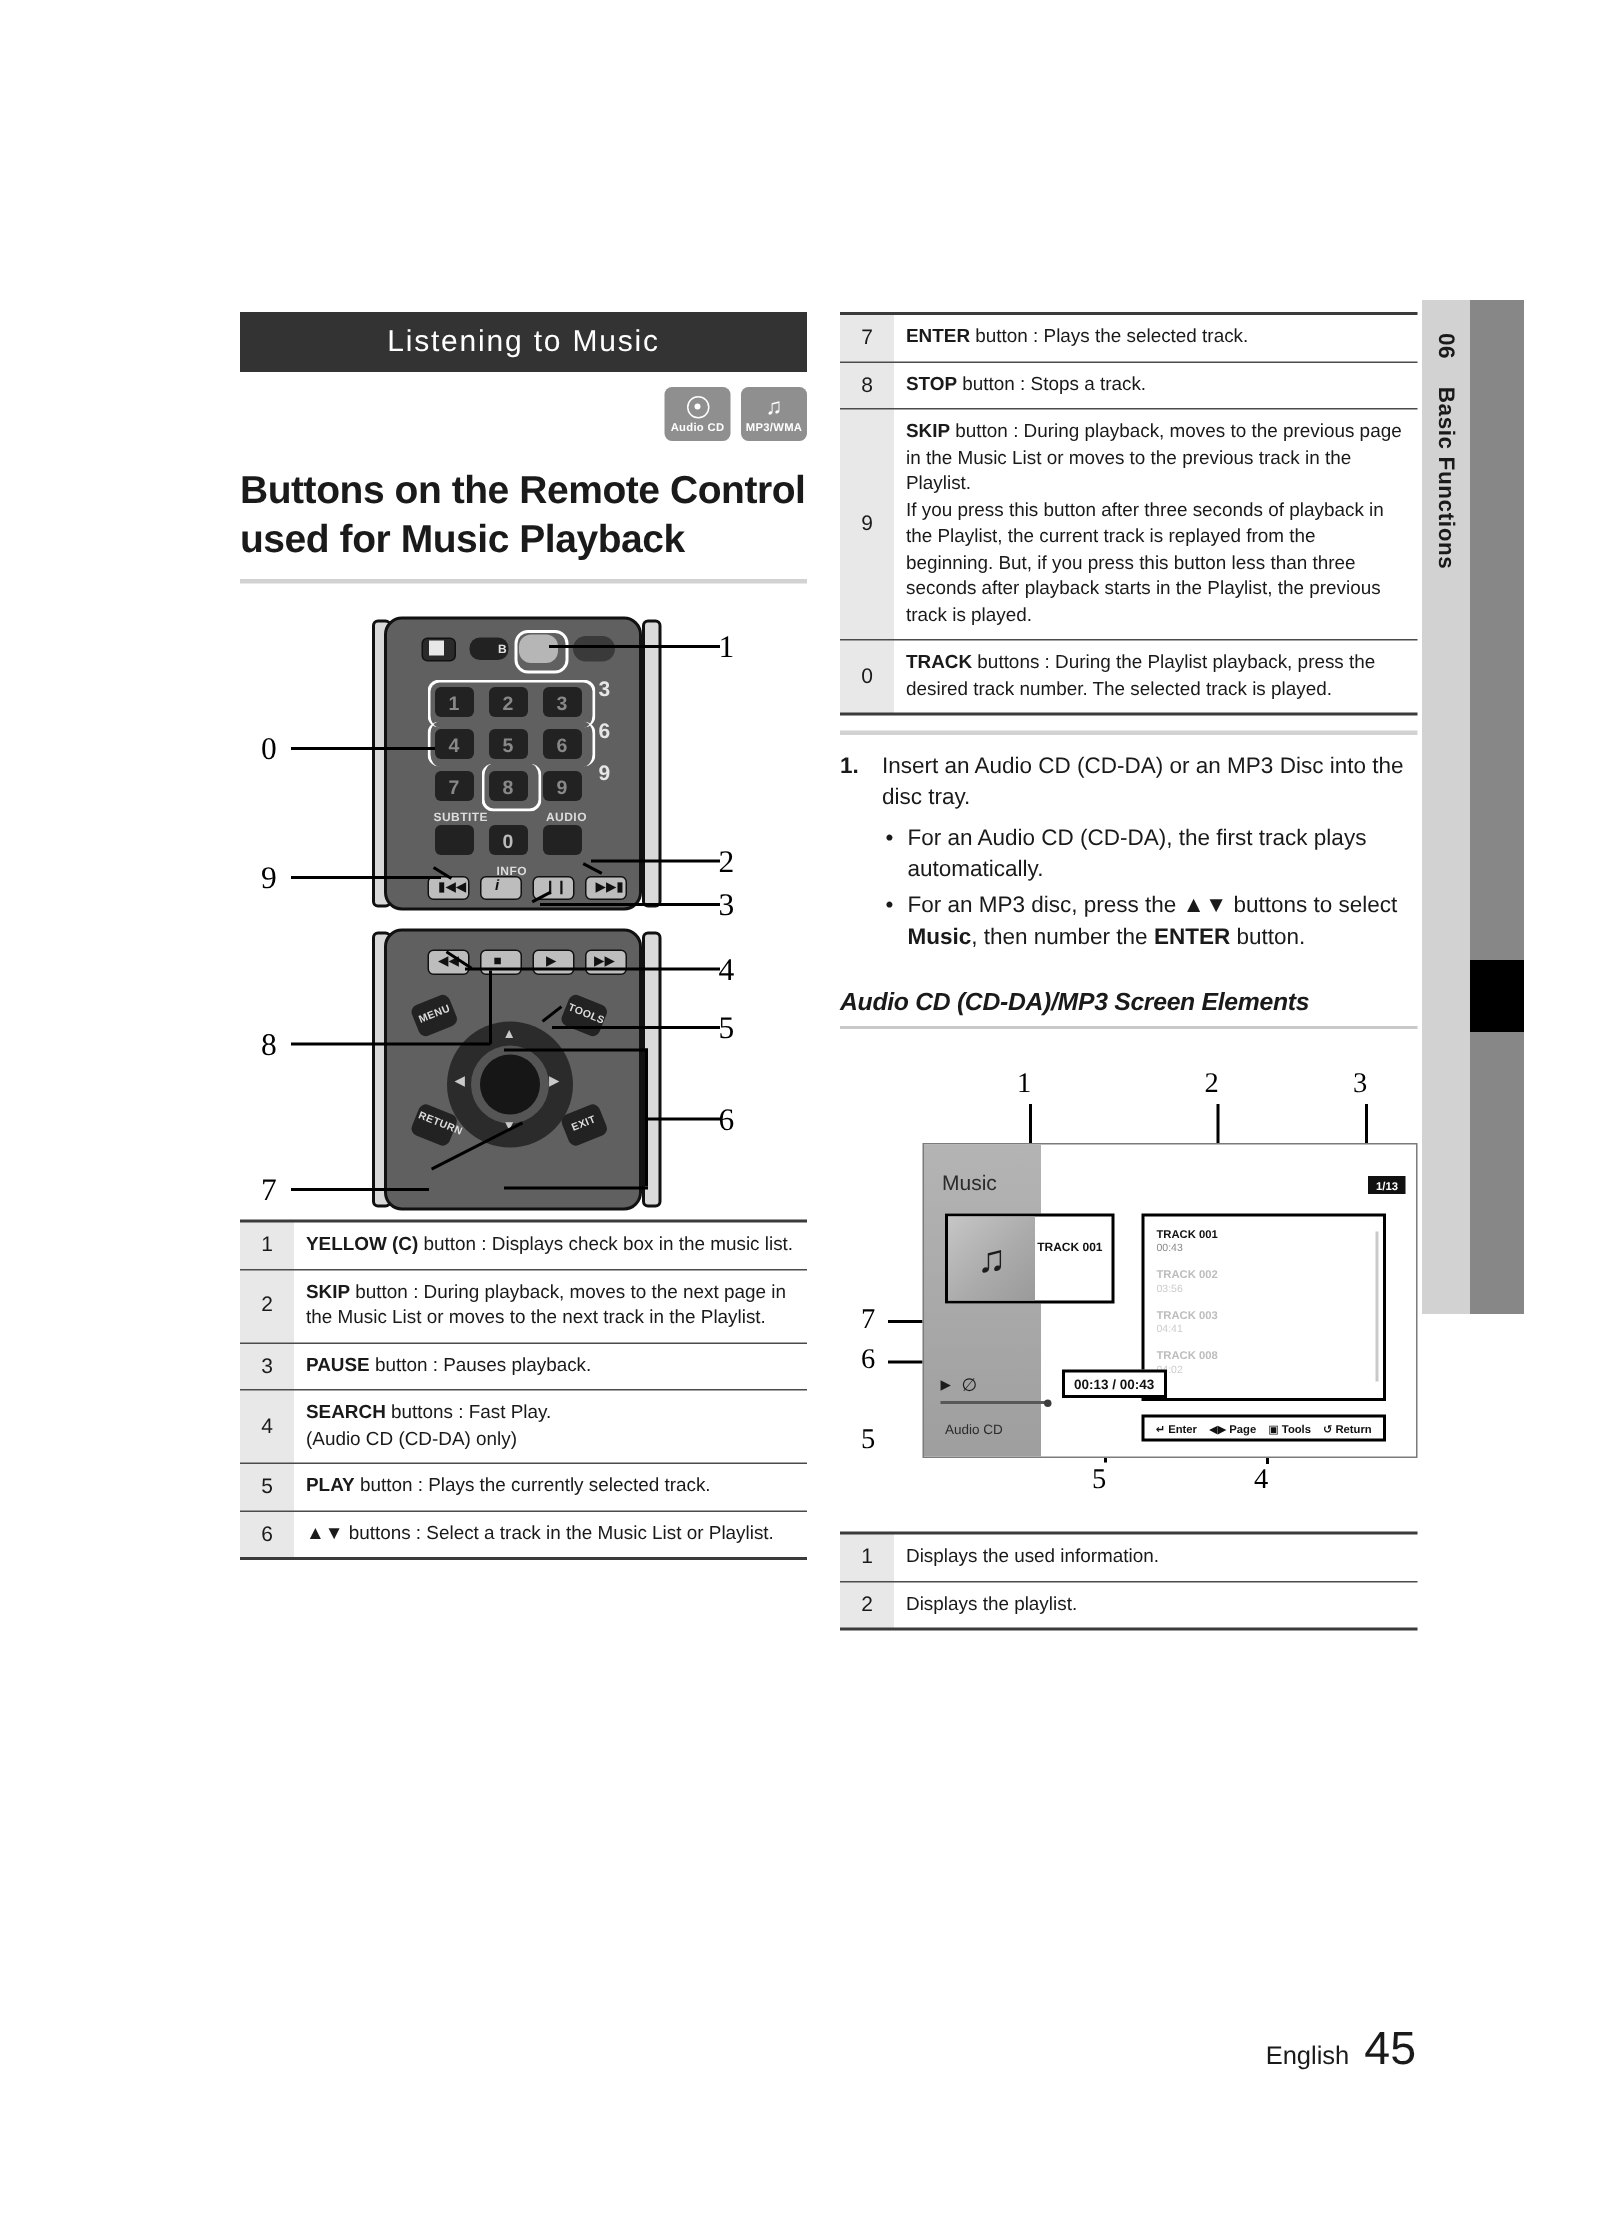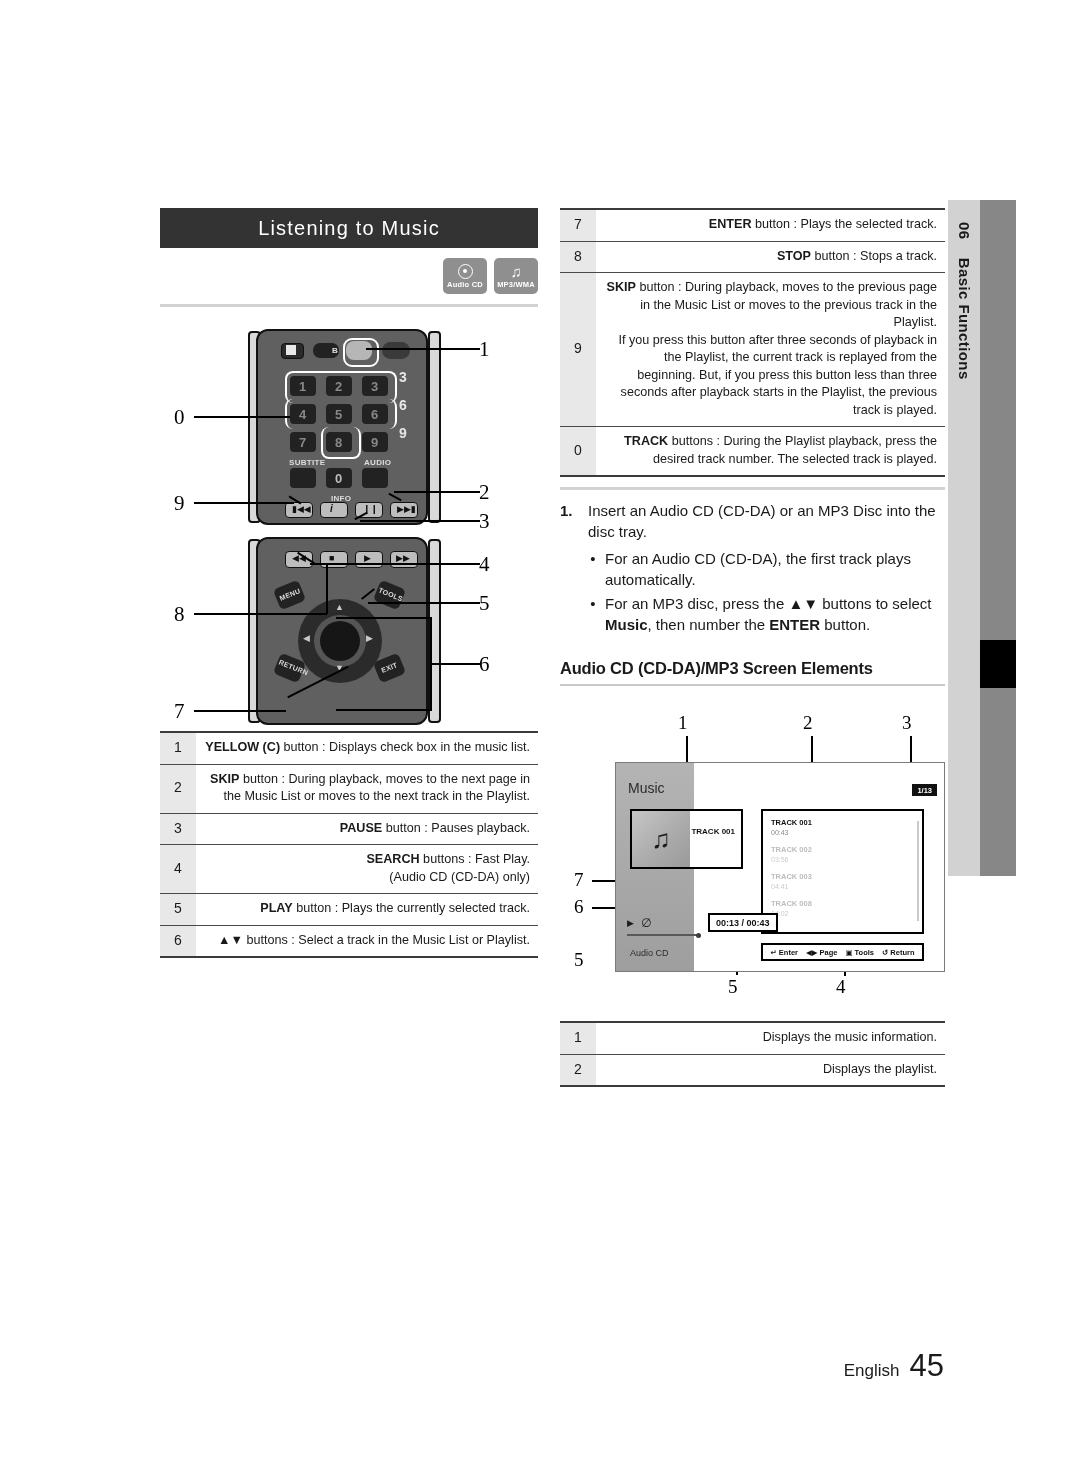--- a/index.html
+++ b/index.html
@@ -36,21 +36,21 @@
   .keytxt{position:absolute;color:#888;font-size:13px;font-weight:bold;}
   .smalllbl{position:absolute;color:#dcdcdc;font-size:8px;font-weight:bold;letter-spacing:.3px;}
   .lead{position:absolute;background:#000;height:2px;}
   .leadv{position:absolute;background:#000;width:2px;}
   .lnum{position:absolute;font-size:21px;color:#000;font-family:"Liberation Serif",serif;}
   .hilite{position:absolute;border:2.5px solid #fff;border-radius:9px;}
 
   
   table.ref{width:100%;border-collapse:collapse;font-size:12.6px;line-height:17.5px;}
   table.ref td{border-top:1.6px solid #3b3b3b;border-bottom:1.6px solid #3b3b3b;
-      padding:6px 8px 7px 8px;vertical-align:middle;text-align:right;}
+      padding:6px 8px 7px 8px;vertical-align:middle;}
   table.ref tr td:first-child{width:36px;text-align:center;background:#e8e8e8;
       font-size:14px;padding-left:0;padding-right:0;}
   table.ref tr+tr td{border-top:none;}
   table.ref tr td{border-bottom:1.3px solid #4a4a4a;}
   table.ref tr:first-child td{border-top:2.2px solid #3b3b3b;}
   table.ref tr:last-child td{border-bottom:2.2px solid #3b3b3b;}
 
   
   #right-col{position:absolute;left:560px;top:208px;width:385px;}
   h2.sub{font-size:21px;font-weight:bold;margin:0;letter-spacing:-.3px;}
@@ -139,20 +139,21 @@
           </span>
         </span>
       <span class="blabel">Audio CD</span>
     </div>
     <div class="badge">
       <span class="glyph">♫</span>
       <span class="blabel">MP3/WMA</span>
     </div>
   </div>
 
+  <h1 class="main-title">Buttons on the Remote Control used for Music Playback</h1>
   <div class="rule-grey"></div>
 
   <div id="remote-wrap">
 
     <div class="rc-side" style="left:88px;top:10px;height:188px;"></div>
     <div class="rc-side" style="left:268px;top:10px;height:188px;"></div>
     <div class="rc-body" style="left:96px;top:8px;width:168px;height:192px;">
       <div class="key lite" style="left:23px;top:12px;width:21px;height:14px;background:#2a2a2a;border-color:#111;"></div>
       <div style="position:absolute;left:28px;top:14px;width:10px;height:10px;background:#e8e8e8;"></div>
       <div class="key" style="left:55px;top:12px;width:26px;height:15px;border-radius:7px;"></div>
@@ -345,21 +346,21 @@
             </li>
           <li>
               <span class="dot">•</span>
               <span id="bullet2"><span>For an MP3 disc, press the ▲▼ buttons to select </span><span class="bold">Music</span><span>, then number the </span><span class="bold">ENTER</span><span> button.</span></span>
             </li>
         </ul>
       </span>
     </li>
   </ol>
 
-  <h3 class="sub2" style="margin-top:24px;">Audio CD (CD-DA)/MP3 Screen Elements</h3>
+  <h3 class="sub2" style="margin-top:24px;font-style:italic;">Audio CD (CD-DA)/MP3 Screen Elements</h3>
   <div class="rule-thin"></div>
 
   <div id="tv-wrap">
 
     <div class="cal" style="left:118px;top:2px;">1</div>
     <div class="leadv" style="left:126px;top:26px;height:68px;"></div>
     <div class="cal" style="left:243px;top:2px;">2</div>
     <div class="leadv" style="left:251px;top:26px;height:68px;"></div>
     <div class="cal" style="left:342px;top:2px;">3</div>
     <div class="leadv" style="left:350px;top:26px;height:48px;"></div>
@@ -438,21 +439,21 @@
             <span>Return</span>
           </span>
         </div>
     </div>
   </div>
 
   <table class="ref" style="margin-top:16px;">
     <tbody id="tbl-elem">
         <tr>
           <td>1</td>
-          <td>Displays the music information.</td>
+          <td>Displays the used information.</td>
         </tr>
         <tr>
           <td>2</td>
           <td>Displays the playlist.</td>
         </tr>
       </tbody>
   </table>
 </div>
 
 <div id="footer">

